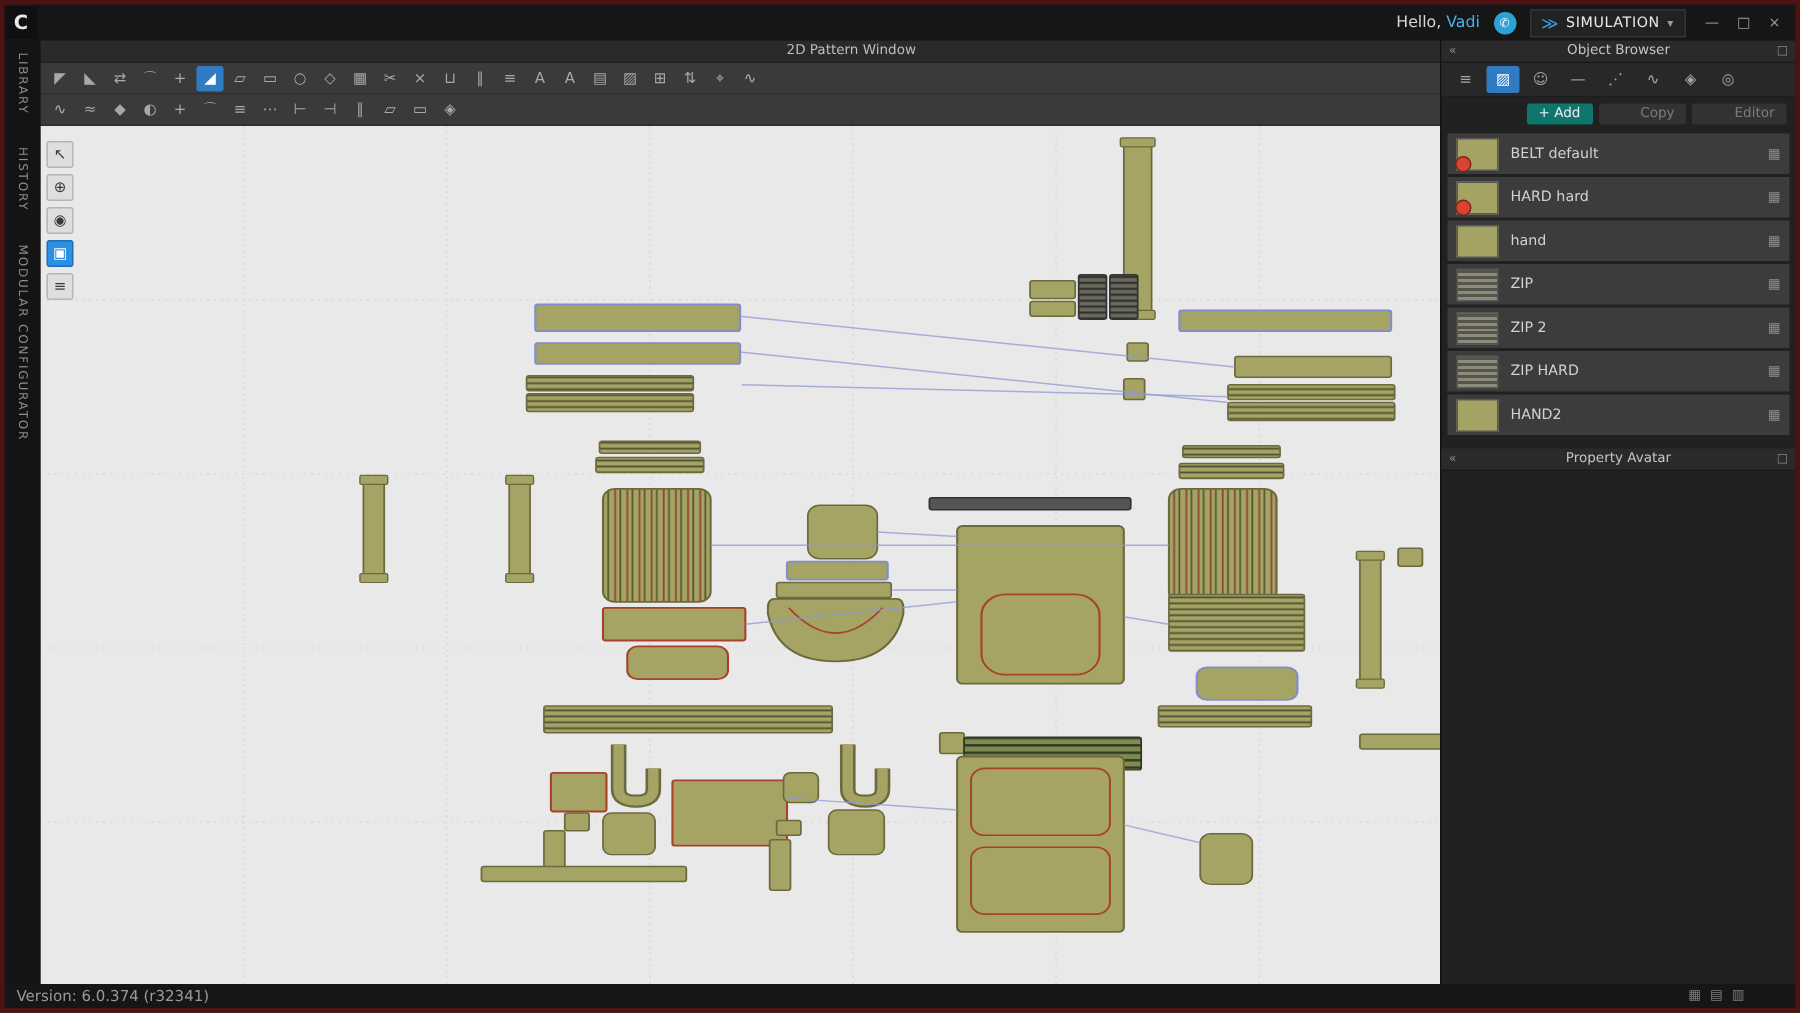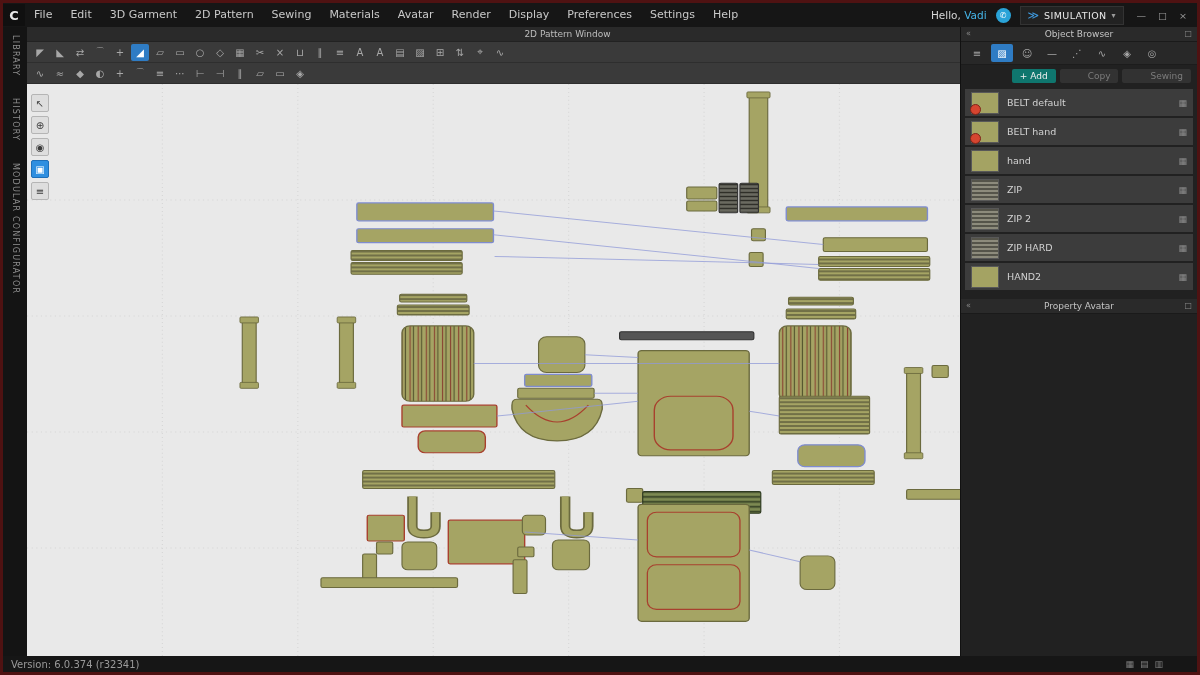--- a/index.html
+++ b/index.html
@@ -62,34 +62,20 @@
   .sb-icons{margin-left:auto;display:flex;gap:6px;padding-right:26px;}
   .sb-icon{color:#7e7e7e;font-size:9px;cursor:default;}
 </style>
 </head>
 <body>
 
 <div class="frame">
 
   <div class="menubar">
     <div class="logo">C</div>
-    <div class="menu-items">
-        <div class="menu-item">File</div>
-        <div class="menu-item">Edit</div>
-        <div class="menu-item">3D Garment</div>
-        <div class="menu-item">2D Pattern</div>
-        <div class="menu-item">Sewing</div>
-        <div class="menu-item">Materials</div>
-        <div class="menu-item">Avatar</div>
-        <div class="menu-item">Render</div>
-        <div class="menu-item">Display</div>
-        <div class="menu-item">Preferences</div>
-        <div class="menu-item">Settings</div>
-        <div class="menu-item">Help</div>
-      </div>
     <div class="menu-right">
       <span class="greeting"><span>Hello, </span><span class="user">Vadi</span></span>
       <span class="chat-icon">✆</span>
       <span class="sim">
         <span class="chev">≫</span>
         <span class="lbl">SIMULATION</span>
         <span class="caret">▾</span>
       </span>
       <span class="winbtns">
           <span class="winbtn">—</span>
@@ -291,35 +277,35 @@
         <div class="ob-tab">☺</div>
         <div class="ob-tab">—</div>
         <div class="ob-tab">⋰</div>
         <div class="ob-tab">∿</div>
         <div class="ob-tab">◈</div>
         <div class="ob-tab">◎</div>
       </div>
     <div class="ob-actions">
         <div class="ob-btn primary">+ Add</div>
         <div class="ob-btn dim">Copy</div>
-        <div class="ob-btn dim">Sewing</div>
+        <div class="ob-btn dim">Editor</div>
       </div>
     <div class="ob-list">
         <div class="ob-row">
           <div class="swatch belt">
             <span class="badge"></span>
           </div>
           <div class="ob-label">BELT default</div>
           <div class="row-icon">▦</div>
         </div>
         <div class="ob-row">
           <div class="swatch belt">
             <span class="badge"></span>
           </div>
-          <div class="ob-label">BELT hand</div>
+          <div class="ob-label">HARD hard</div>
           <div class="row-icon">▦</div>
         </div>
         <div class="ob-row">
           <div class="swatch olive"></div>
           <div class="ob-label">hand</div>
           <div class="row-icon">▦</div>
         </div>
         <div class="ob-row">
           <div class="swatch zip"></div>
           <div class="ob-label">ZIP</div>

